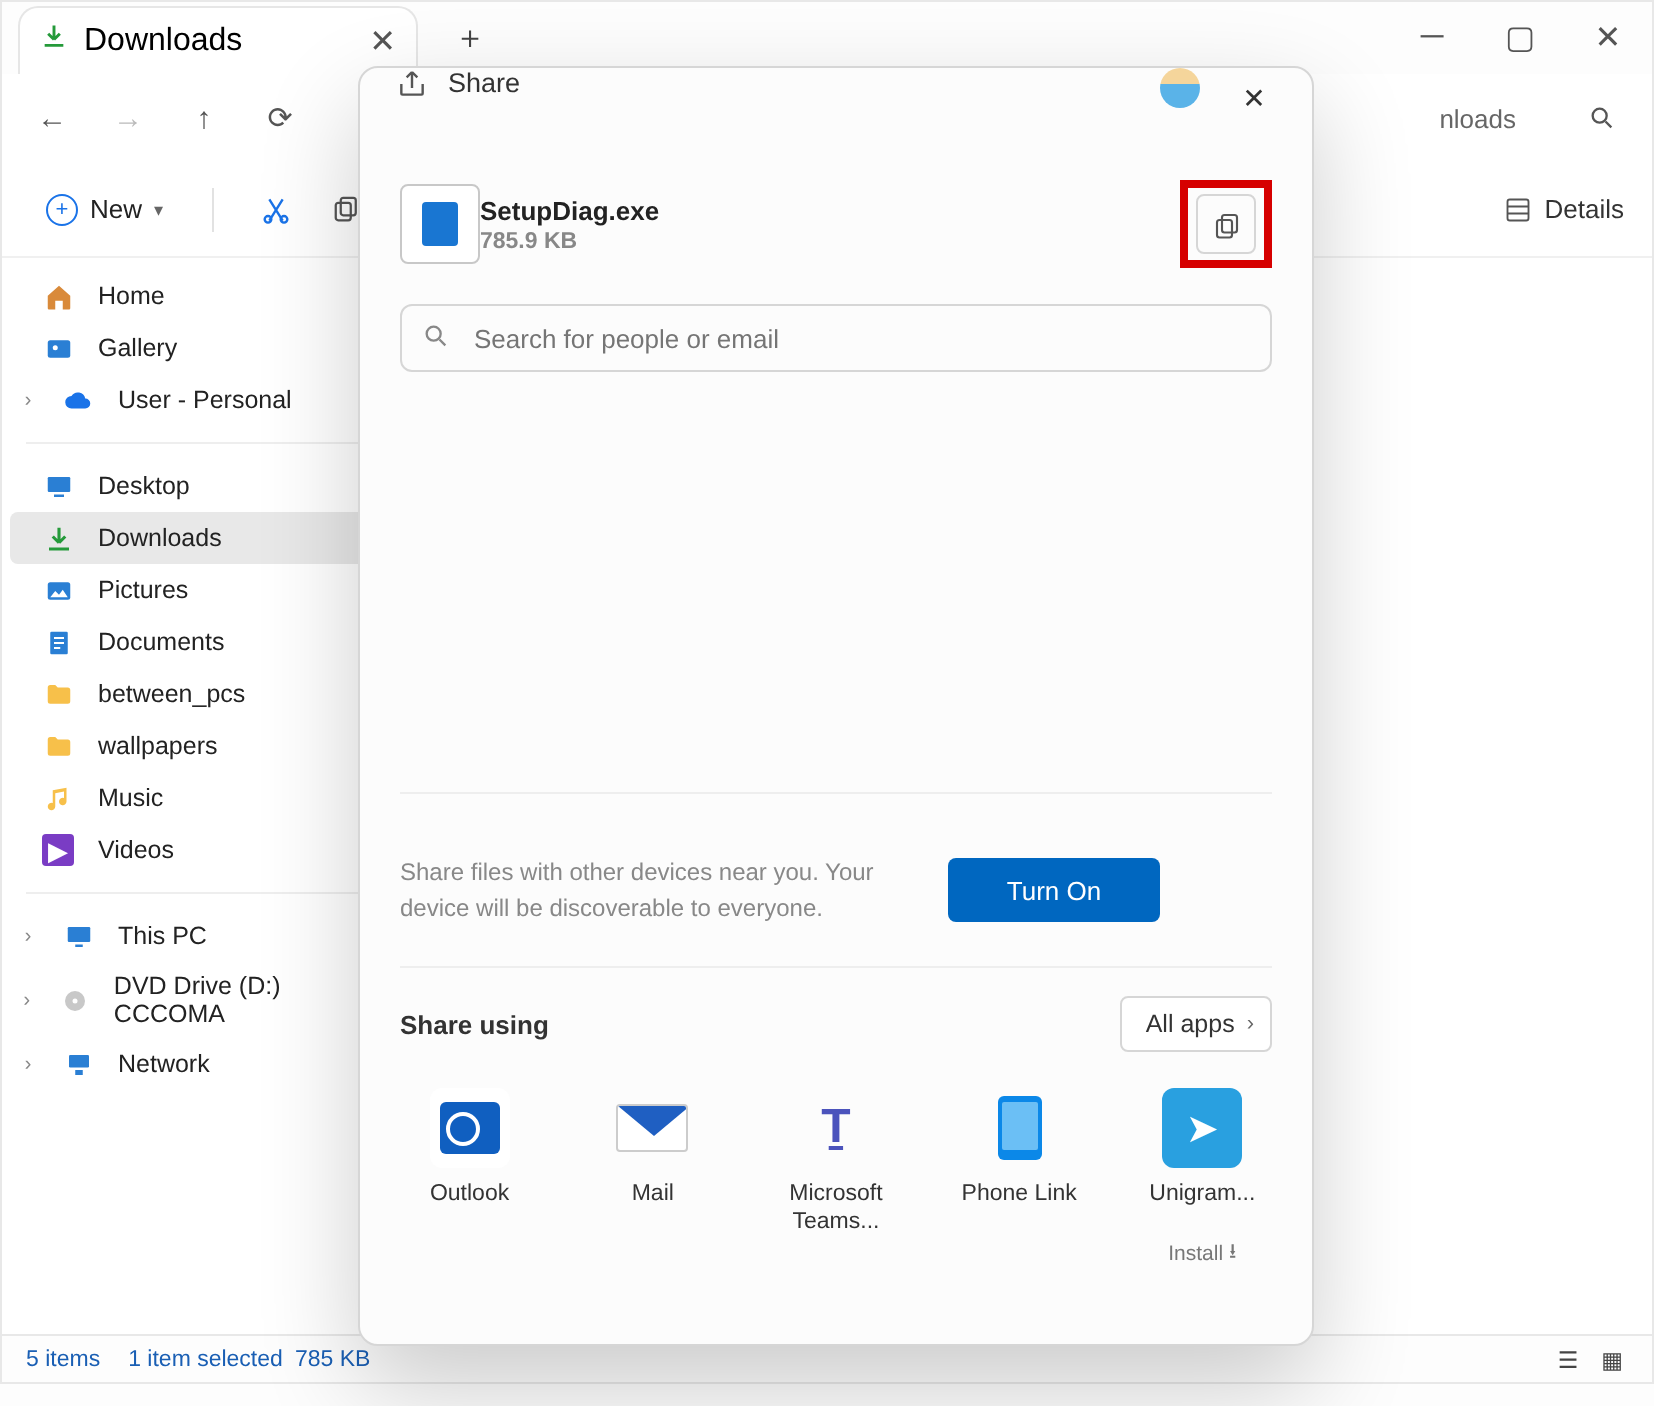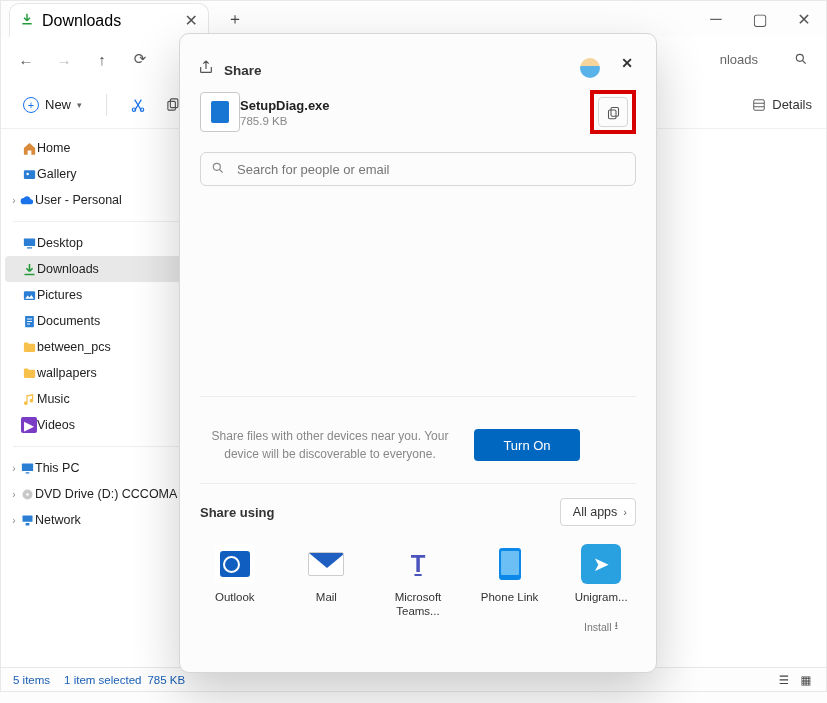--- a/index.html
+++ b/index.html
@@ -26,21 +26,21 @@
   .new-btn { display:flex; align-items:center; gap:6px; height:30px; padding:0 8px; border-radius:4px; color:#222; font-size:13px; }
   .new-btn .plus-circle { width:16px;height:16px;border:1.5px solid #1a73e8;border-radius:50%;display:flex;align-items:center;justify-content:center;color:#1a73e8;font-size:11px;}
   .tb-divider{width:1px;height:22px;background:#e2e2e2;margin:0 10px;}
   .tb-icon{width:30px;height:30px;display:flex;align-items:center;justify-content:center;color:#333;font-size:15px;}
   .details-btn{margin-left:auto;display:flex;gap:6px;align-items:center;color:#333;font-size:13px;}
   .details-btn svg{width:14px;height:14px;}
 
   
   .body { display:flex; height:calc(703px - 36px - 44px - 48px - 24px); background:#fff;}
   .sidebar { width:195px; padding:6px 4px; }
-  .side-item { display:flex; align-items:center; gap:0; padding:5px 8px 5px 16px; font-size:12.5px; color:#222; border-radius:4px; }
+  .side-item { display:flex; align-items:center; gap:12px; padding:5px 8px 5px 16px; font-size:12.5px; color:#222; border-radius:4px; }
   .side-item.active { background:#e8e8e8; }
   .side-chevron { width:10px; color:#888; font-size:10px; display:inline-block;text-align:center;}
   .side-item.with-chev { padding-left:4px; }
   .side-divider { height:1px; background:#eee; margin:8px 8px; }
   .side-icon { width:16px; height:16px; display:flex; align-items:center; justify-content:center; font-size:13px;}
   .side-icon.home{color:#d98a3a;}
   .side-icon.gallery svg rect{fill:#2a7fd4;}
   .side-icon.cloud{color:#1a73e8;}
   .side-icon.desktop svg rect{fill:#2a7fd4;}
   .side-icon.downloads{color:#259a3a;}
@@ -53,45 +53,45 @@
   .side-icon.dvd{color:#888;}
   .side-icon.network svg rect{fill:#2a7fd4;}
 
   
   .statusbar{position:absolute;bottom:0;left:0;right:0;height:24px;display:flex;align-items:center;padding:0 12px;font-size:11.5px;color:#1a5fb4;border-top:1px solid #e8e8e8;background:#fdfdfd;gap:14px;}
   .sb-right{margin-left:auto;display:flex;gap:6px;}
   .sb-right span{width:16px;height:14px;display:flex;align-items:center;justify-content:center;color:#444;}
 
   
   .share{position:absolute;top:32px;left:178px;width:478px;height:640px;background:#fcfcfc;border:1px solid #d6d6d6;border-radius:10px;box-shadow:0 20px 50px rgba(0,0,0,0.2);padding:0;}
-  .share-head{height:44px;display:flex;align-items:flex-end;padding:0 14px 0 18px;font-weight:bold;}
+  .share-head{height:44px;display:flex;align-items:flex-start;padding:0 14px 0 18px;}
   .share-head .share-ico{color:#555;font-size:15px;margin-right:10px;}
   .share-head .title{font-size:13.5px;color:#333;}
   .share-head .avatar{margin-left:auto;margin-right:12px;width:20px;height:20px;border-radius:50%;background:linear-gradient(#f5d59b 40%,#5ab3e8 40%);}
   .share-head .close{width:30px;height:30px;display:flex;align-items:center;justify-content:center;color:#333;font-size:14px;}
 
   .share-file{display:flex;align-items:center;padding:12px 20px;}
   .file-icon{width:40px;height:40px;border:1px solid #c8c8c8;border-radius:4px;display:flex;align-items:center;justify-content:center;background:#fff;}
   .file-icon .inner{width:18px;height:22px;background:#1976d2;border-radius:2px;}
   .file-meta{}
   .file-name{font-size:13px;color:#222;font-weight:600;}
-  .file-size{font-size:11.5px;color:#888;margin-top:2px;}
+  .file-size{font-size:11.5px;color:#888;margin-top:2px;font-weight:bold;}
   .copy-box{margin-left:auto;width:46px;height:44px;border:4px solid #d60000;display:flex;align-items:center;justify-content:center;}
   .copy-inner{width:30px;height:30px;border:1px solid #d6d6d6;border-radius:4px;display:flex;align-items:center;justify-content:center;color:#555;font-size:14px;}
 
   .search-row{padding:6px 20px 10px;}
   .search-box{height:34px;border:1px solid #d6d6d6;border-radius:6px;display:flex;align-items:center;padding:0 10px;gap:10px;background:#fcfcfc;}
   .search-box .s-ico{color:#888;font-size:14px;}
   .search-box input{border:none;background:transparent;outline:none;font-size:13px;color:#555;width:100%;}
 
   .nearby{border-top:1px solid #eee;margin:200px 20px 0;padding:14px 0;}
   .nearby .hdr{display:flex;align-items:center;gap:8px;font-size:13px;color:#333;font-weight:600;}
   .nearby .hdr .info{width:13px;height:13px;border:1.3px solid #888;border-radius:50%;display:flex;align-items:center;justify-content:center;font-size:9px;color:#888;}
   .nearby .row{display:flex;align-items:center;margin-top:16px;gap:14px;}
-  .nearby .desc{font-size:12px;color:#888;line-height:1.5;max-width:260px;text-align:center;}
+  .nearby .desc{font-size:12px;color:#888;line-height:1.5;max-width:260px;}
   .turn-on{background:#0067c0;color:#fff;border:none;border-radius:4px;height:32px;width:106px;font-size:13px;font-weight:500;}
 
   .shareusing{border-top:1px solid #eee;margin:6px 20px 0;padding:14px 0;}
   .shareusing .hdr2{display:flex;align-items:center;gap:20px;}
   .shareusing .label{font-size:13px;color:#333;font-weight:600;}
   .all-apps{margin-left:auto;border:1px solid #d6d6d6;border-radius:4px;height:28px;padding:0 8px 0 12px;display:flex;align-items:center;gap:6px;font-size:12.5px;color:#333;background:#fff;}
   .app-grid{display:flex;gap:22px;margin-top:18px;justify-content:flex-start;}
   .app{width:72px;display:flex;flex-direction:column;align-items:center;font-size:11.5px;color:#333;}
   .app .app-icon{width:40px;height:40px;border-radius:6px;display:flex;align-items:center;justify-content:center;margin-bottom:6px;}
   .app-label{text-align:center;line-height:1.25;min-height:28px;}

